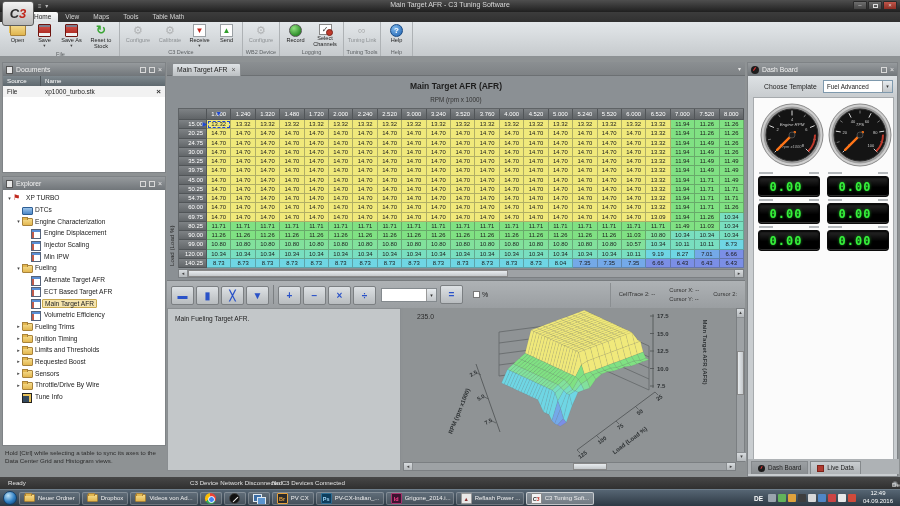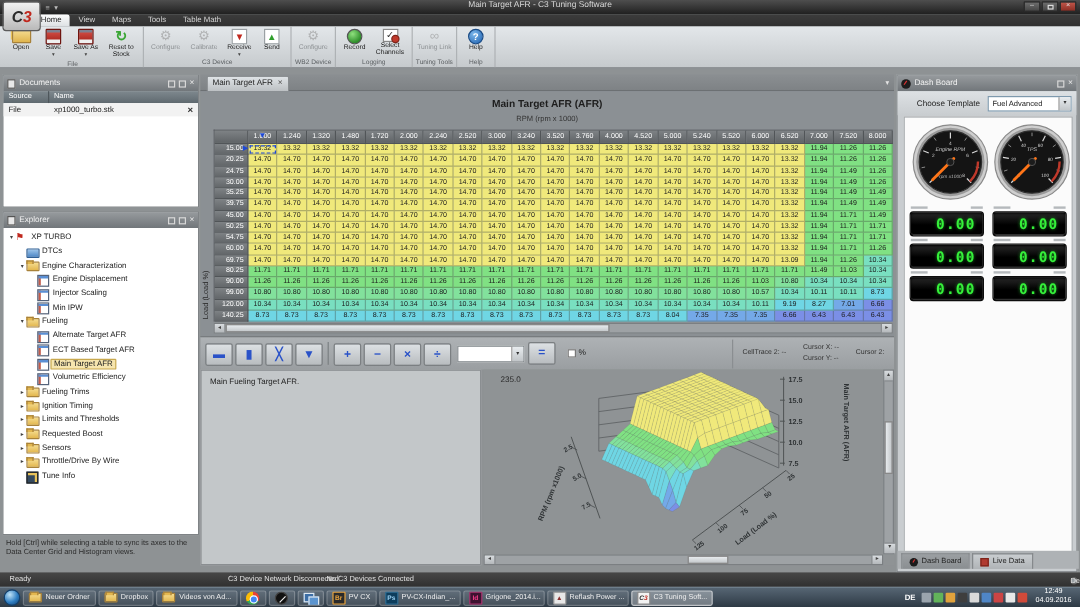--- a/index.html
+++ b/index.html
@@ -216,21 +216,21 @@
   #gauge1 { left:5px; top:4px; }
   #gauge2 { left:73px; top:4px; }
   .dwrap { position:absolute; width:62px; height:25px; }
   .dbar { position:absolute; top:0; height:2px; background:#b5b9bc; }
   .dbar.l { left:1px; width:14px; }
   .dbar.r { right:1px; width:10px; }
   .digital { position:absolute; left:0; top:4px; width:62px; height:21px;
     background:linear-gradient(#2a2a2a,#000 55%); border:1px solid #0c0c0c; border-radius:3px;
     box-shadow:inset 0 1px 2px #000, inset 0 -1px 0 #333;
     color:#35f03a; font-family:"DejaVu Sans Mono", monospace; font-weight:bold;
-    font-size:12px; line-height:20px; text-align:right; padding-right:6px;
+    font-size:12px; line-height:20px; text-align:center; padding-right:6px;
     text-shadow:0 0 3px #1d8f22; letter-spacing:1px; }
   #dash-tabs { position:absolute; left:0; bottom:2px; width:151px; height:15px;
     background:#aeb2b5; display:flex; align-items:flex-end; padding-left:3px; gap:2px; }
   .dash-tab { height:13px; padding:0 6px; font-size:6.3px; line-height:12px; color:#222;
     background:linear-gradient(#c9cdd0,#b0b4b7); border:1px solid #85898c; border-bottom:none;
     display:flex; align-items:center; gap:3px; }
   .dash-tab.active { background:linear-gradient(#9b9fa2,#8a8e91); }
   .dt-gauge { width:7px; height:7px; border-radius:50%; background:#1b1b1b; position:relative; }
   .dt-gauge::after { content:""; position:absolute; left:3px; top:1px; width:1px; height:3px;
     background:#d33; transform:rotate(30deg); }

